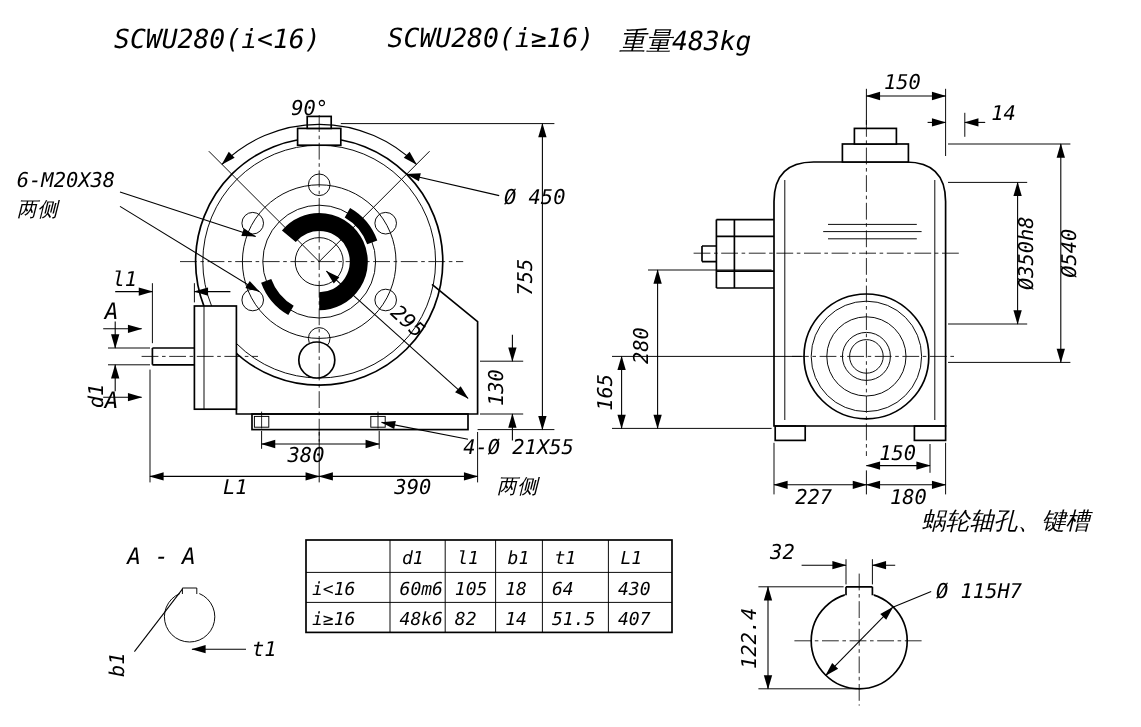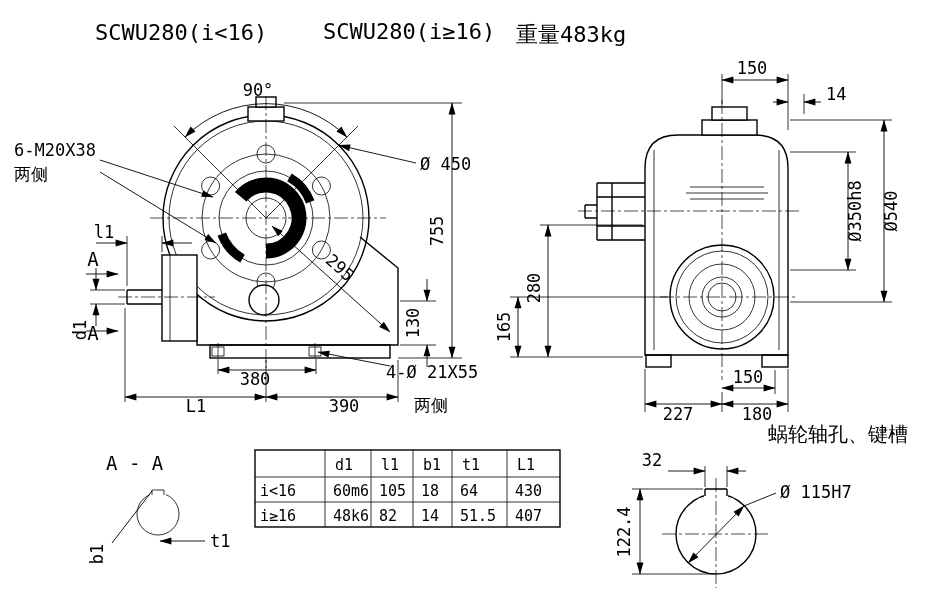--- a/index.html
+++ b/index.html
@@ -1,16 +1,16 @@
 <!DOCTYPE html>
 <html><head>
 <meta charset="utf-8">
 <style>
   html,body{margin:0;padding:0;background:#fff;}
-  .stage{width:777px;height:606px;position:relative;background:#fff;}
+  .stage{width:777px;height:606px;position:relative;background:#fff;font-style:italic;}
   svg{display:block;}
   text{font-family:"DejaVu Sans Mono","Liberation Mono",monospace;fill:#000;}
   .fs22{font-size:22px;}
   .fs20{font-size:20px;}
   .fs19{font-size:19px;}
   .fs17{font-size:17px;}
   .fs15{font-size:15px;}
   .med{stroke:#000;stroke-width:1.4;fill:none;}
   .medf{stroke:#000;stroke-width:1.4;fill:#fff;}
   .thin{stroke:#000;stroke-width:0.8;fill:none;}

